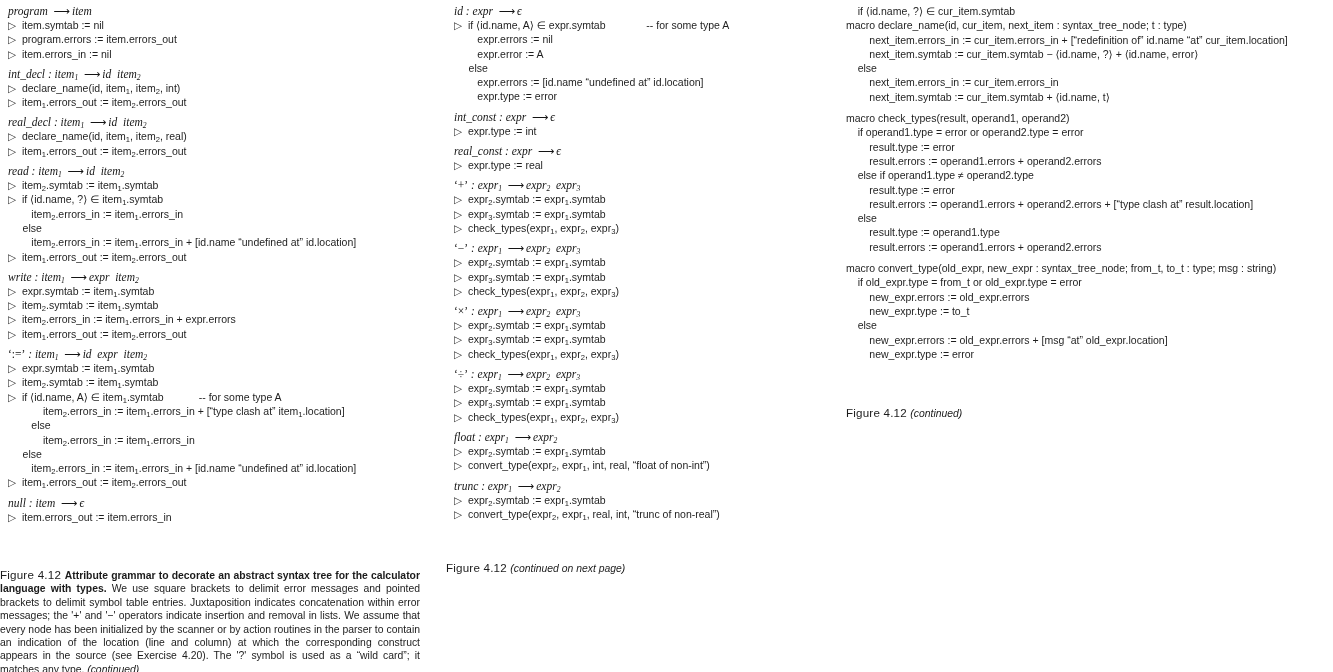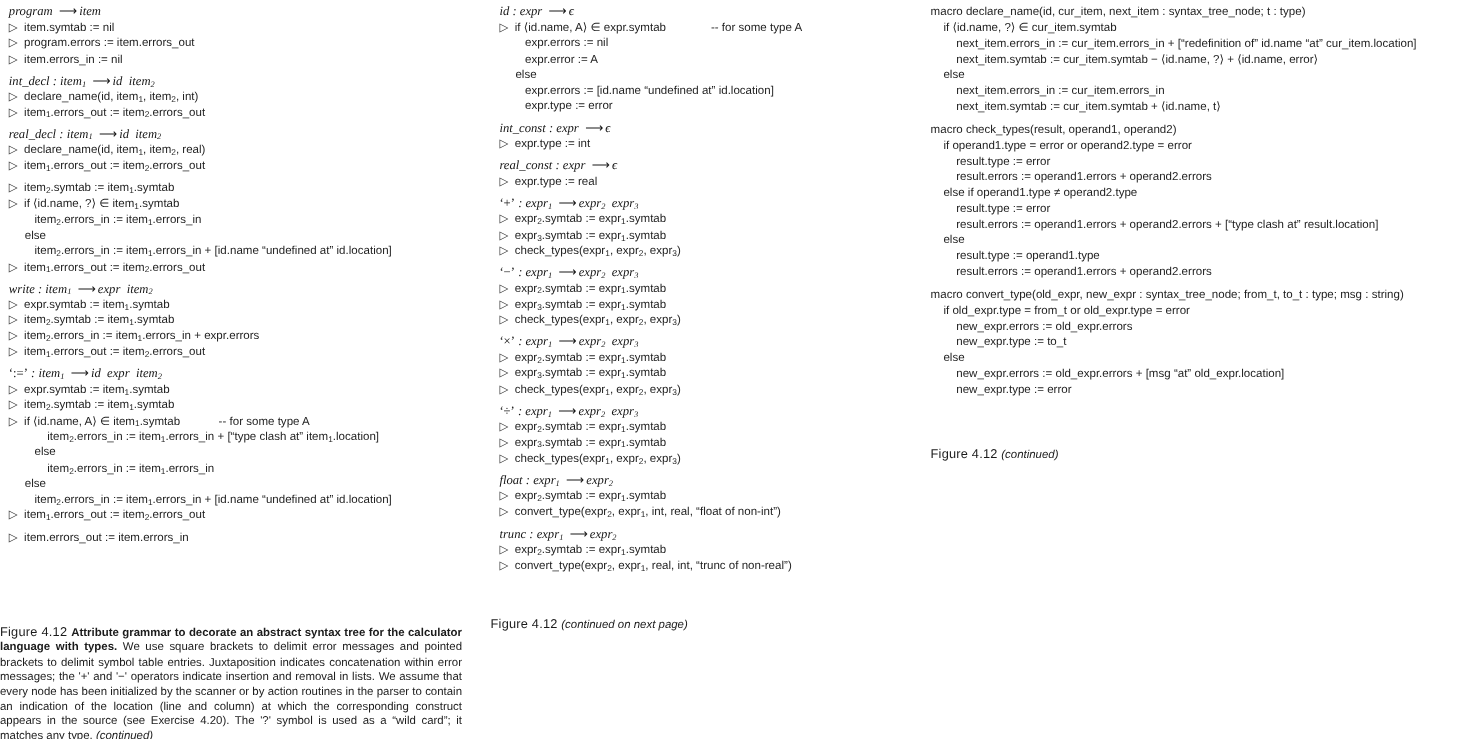--- a/index.html
+++ b/index.html
@@ -97,20 +97,21 @@
           <div class="prod">int_decl : item<sub>1</sub>  <span class="arrow">⟶</span> id  item<sub>2</sub></div>
           <div class="attr"><span class="bul">▷</span>  declare_name(id, item<sub>1</sub>, item<sub>2</sub>, int)</div>
           <div class="attr"><span class="bul">▷</span>  item<sub>1</sub>.errors_out := item<sub>2</sub>.errors_out</div>
         </div>
         <div class="rule">
           <div class="prod">real_decl : item<sub>1</sub>  <span class="arrow">⟶</span> id  item<sub>2</sub></div>
           <div class="attr"><span class="bul">▷</span>  declare_name(id, item<sub>1</sub>, item<sub>2</sub>, real)</div>
           <div class="attr"><span class="bul">▷</span>  item<sub>1</sub>.errors_out := item<sub>2</sub>.errors_out</div>
         </div>
         <div class="rule">
+          <div class="prod">read : item<sub>1</sub>  <span class="arrow">⟶</span> id  item<sub>2</sub></div>
           <div class="attr"><span class="bul">▷</span>  item<sub>2</sub>.symtab := item<sub>1</sub>.symtab</div>
           <div class="attr"><span class="bul">▷</span>  if ⟨id.name, ?⟩ ∈ item<sub>1</sub>.symtab</div>
           <div class="attr">        item<sub>2</sub>.errors_in := item<sub>1</sub>.errors_in</div>
           <div class="attr">     else</div>
           <div class="attr">        item<sub>2</sub>.errors_in := item<sub>1</sub>.errors_in + [id.name “undefined at” id.location]</div>
           <div class="attr"><span class="bul">▷</span>  item<sub>1</sub>.errors_out := item<sub>2</sub>.errors_out</div>
         </div>
         <div class="rule">
           <div class="prod">write : item<sub>1</sub>  <span class="arrow">⟶</span> expr  item<sub>2</sub></div>
           <div class="attr"><span class="bul">▷</span>  expr.symtab := item<sub>1</sub>.symtab</div>
@@ -124,20 +125,21 @@
           <div class="attr"><span class="bul">▷</span>  item<sub>2</sub>.symtab := item<sub>1</sub>.symtab</div>
           <div class="attr"><span class="bul">▷</span>  if ⟨id.name, A⟩ ∈ item<sub>1</sub>.symtab            <span class="cmt">-- for some type A</span></div>
           <div class="attr">            item<sub>2</sub>.errors_in := item<sub>1</sub>.errors_in + [“type clash at” item<sub>1</sub>.location]</div>
           <div class="attr">        else</div>
           <div class="attr">            item<sub>2</sub>.errors_in := item<sub>1</sub>.errors_in</div>
           <div class="attr">     else</div>
           <div class="attr">        item<sub>2</sub>.errors_in := item<sub>1</sub>.errors_in + [id.name “undefined at” id.location]</div>
           <div class="attr"><span class="bul">▷</span>  item<sub>1</sub>.errors_out := item<sub>2</sub>.errors_out</div>
         </div>
         <div class="rule">
+          <div class="prod">null : item  <span class="arrow">⟶</span> ϵ</div>
           <div class="attr"><span class="bul">▷</span>  item.errors_out := item.errors_in</div>
         </div>
       </div>
   </div>
 
   <div class="col" id="col2">
     <div class="rules" id="col2-rules">
         <div class="rule">
           <div class="prod">id : expr  <span class="arrow">⟶</span> ϵ</div>
           <div class="attr"><span class="bul">▷</span>  if ⟨id.name, A⟩ ∈ expr.symtab              <span class="cmt">-- for some type A</span></div>
@@ -188,22 +190,22 @@
           <div class="prod">trunc : expr<sub>1</sub>  <span class="arrow">⟶</span> expr<sub>2</sub></div>
           <div class="attr"><span class="bul">▷</span>  expr<sub>2</sub>.symtab := expr<sub>1</sub>.symtab</div>
           <div class="attr"><span class="bul">▷</span>  convert_type(expr<sub>2</sub>, expr<sub>1</sub>, real, int, “trunc of non-real”)</div>
         </div>
       </div>
   </div>
 
   <div class="col" id="col3">
     <div class="rules" id="col3-macros">
         <div class="macroblock">
+          <div class="macro">    if ⟨id.name, ?⟩ ∈ cur_item.symtab</div>
           <div class="macro">macro declare_name(id, cur_item, next_item : syntax_tree_node; t : type)</div>
-          <div class="macro">    if ⟨id.name, ?⟩ ∈ cur_item.symtab</div>
           <div class="macro">        next_item.errors_in := cur_item.errors_in + [“redefinition of” id.name “at” cur_item.location]</div>
           <div class="macro">        next_item.symtab := cur_item.symtab − ⟨id.name, ?⟩ + ⟨id.name, error⟩</div>
           <div class="macro">    else</div>
           <div class="macro">        next_item.errors_in := cur_item.errors_in</div>
           <div class="macro">        next_item.symtab := cur_item.symtab + ⟨id.name, t⟩</div>
         </div>
         <div class="macroblock">
           <div class="macro">macro check_types(result, operand1, operand2)</div>
           <div class="macro">    if operand1.type = error or operand2.type = error</div>
           <div class="macro">        result.type := error</div>

